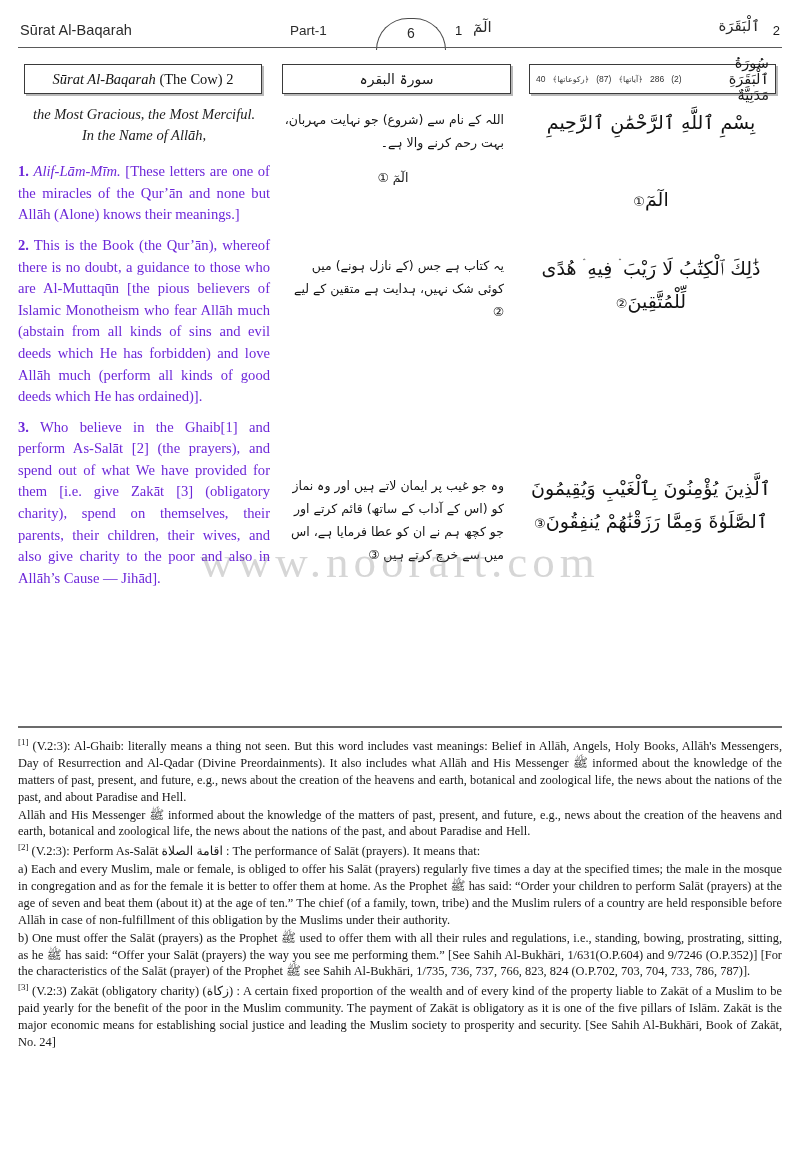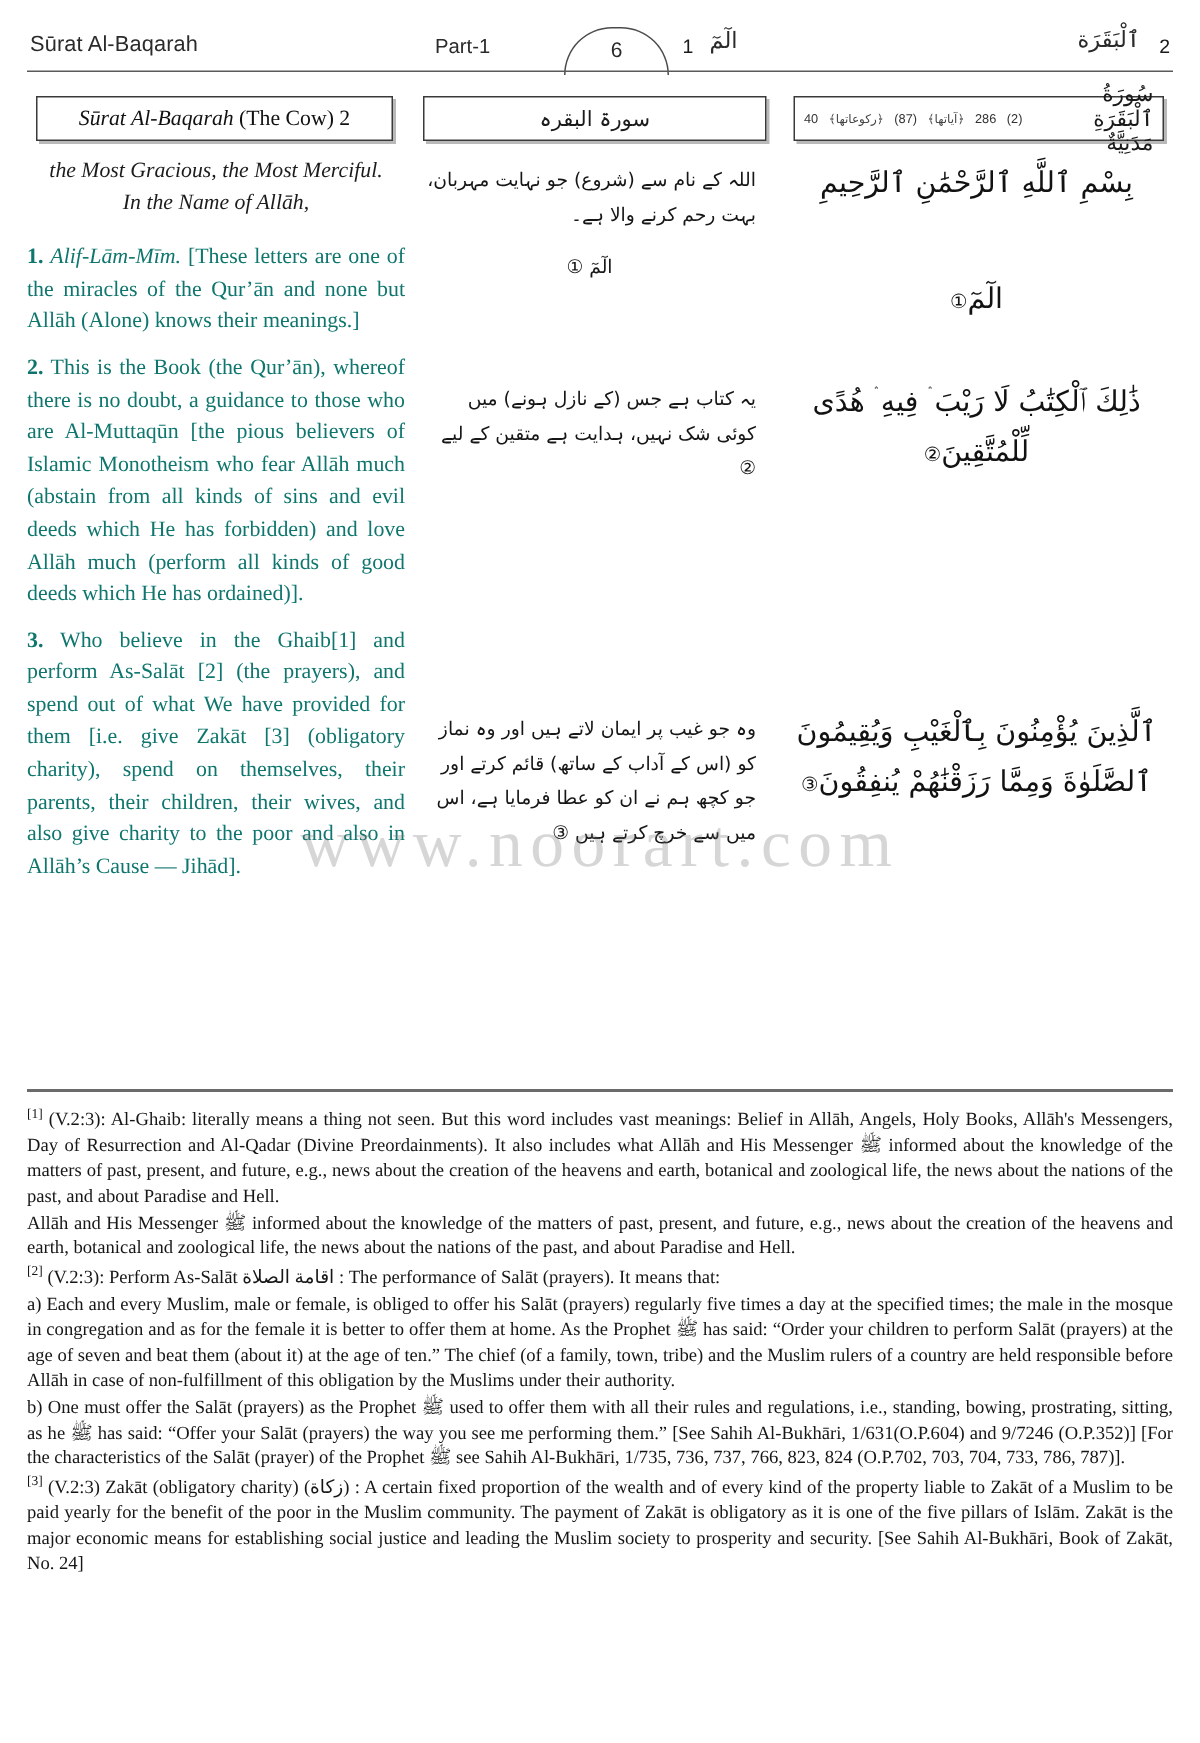--- a/index.html
+++ b/index.html
@@ -192,21 +192,21 @@
     font-size: 14.5px;
     line-height: 1.42;
     margin-bottom: 16px;
     color: #1c1c1c;
   }
   .v-en {
     text-align: justify;
     font-size: 14.6px;
     line-height: 1.48;
     margin-bottom: 9px;
-    color: #0f766e;
+    color: #6d28d9;
   }
   .v-en b { font-weight: bold; }
   .v-en i { font-style: italic; }
 
   
   .col-ur {
     position: absolute;
     left: 282px;
     top: 0;
     width: 222px;

